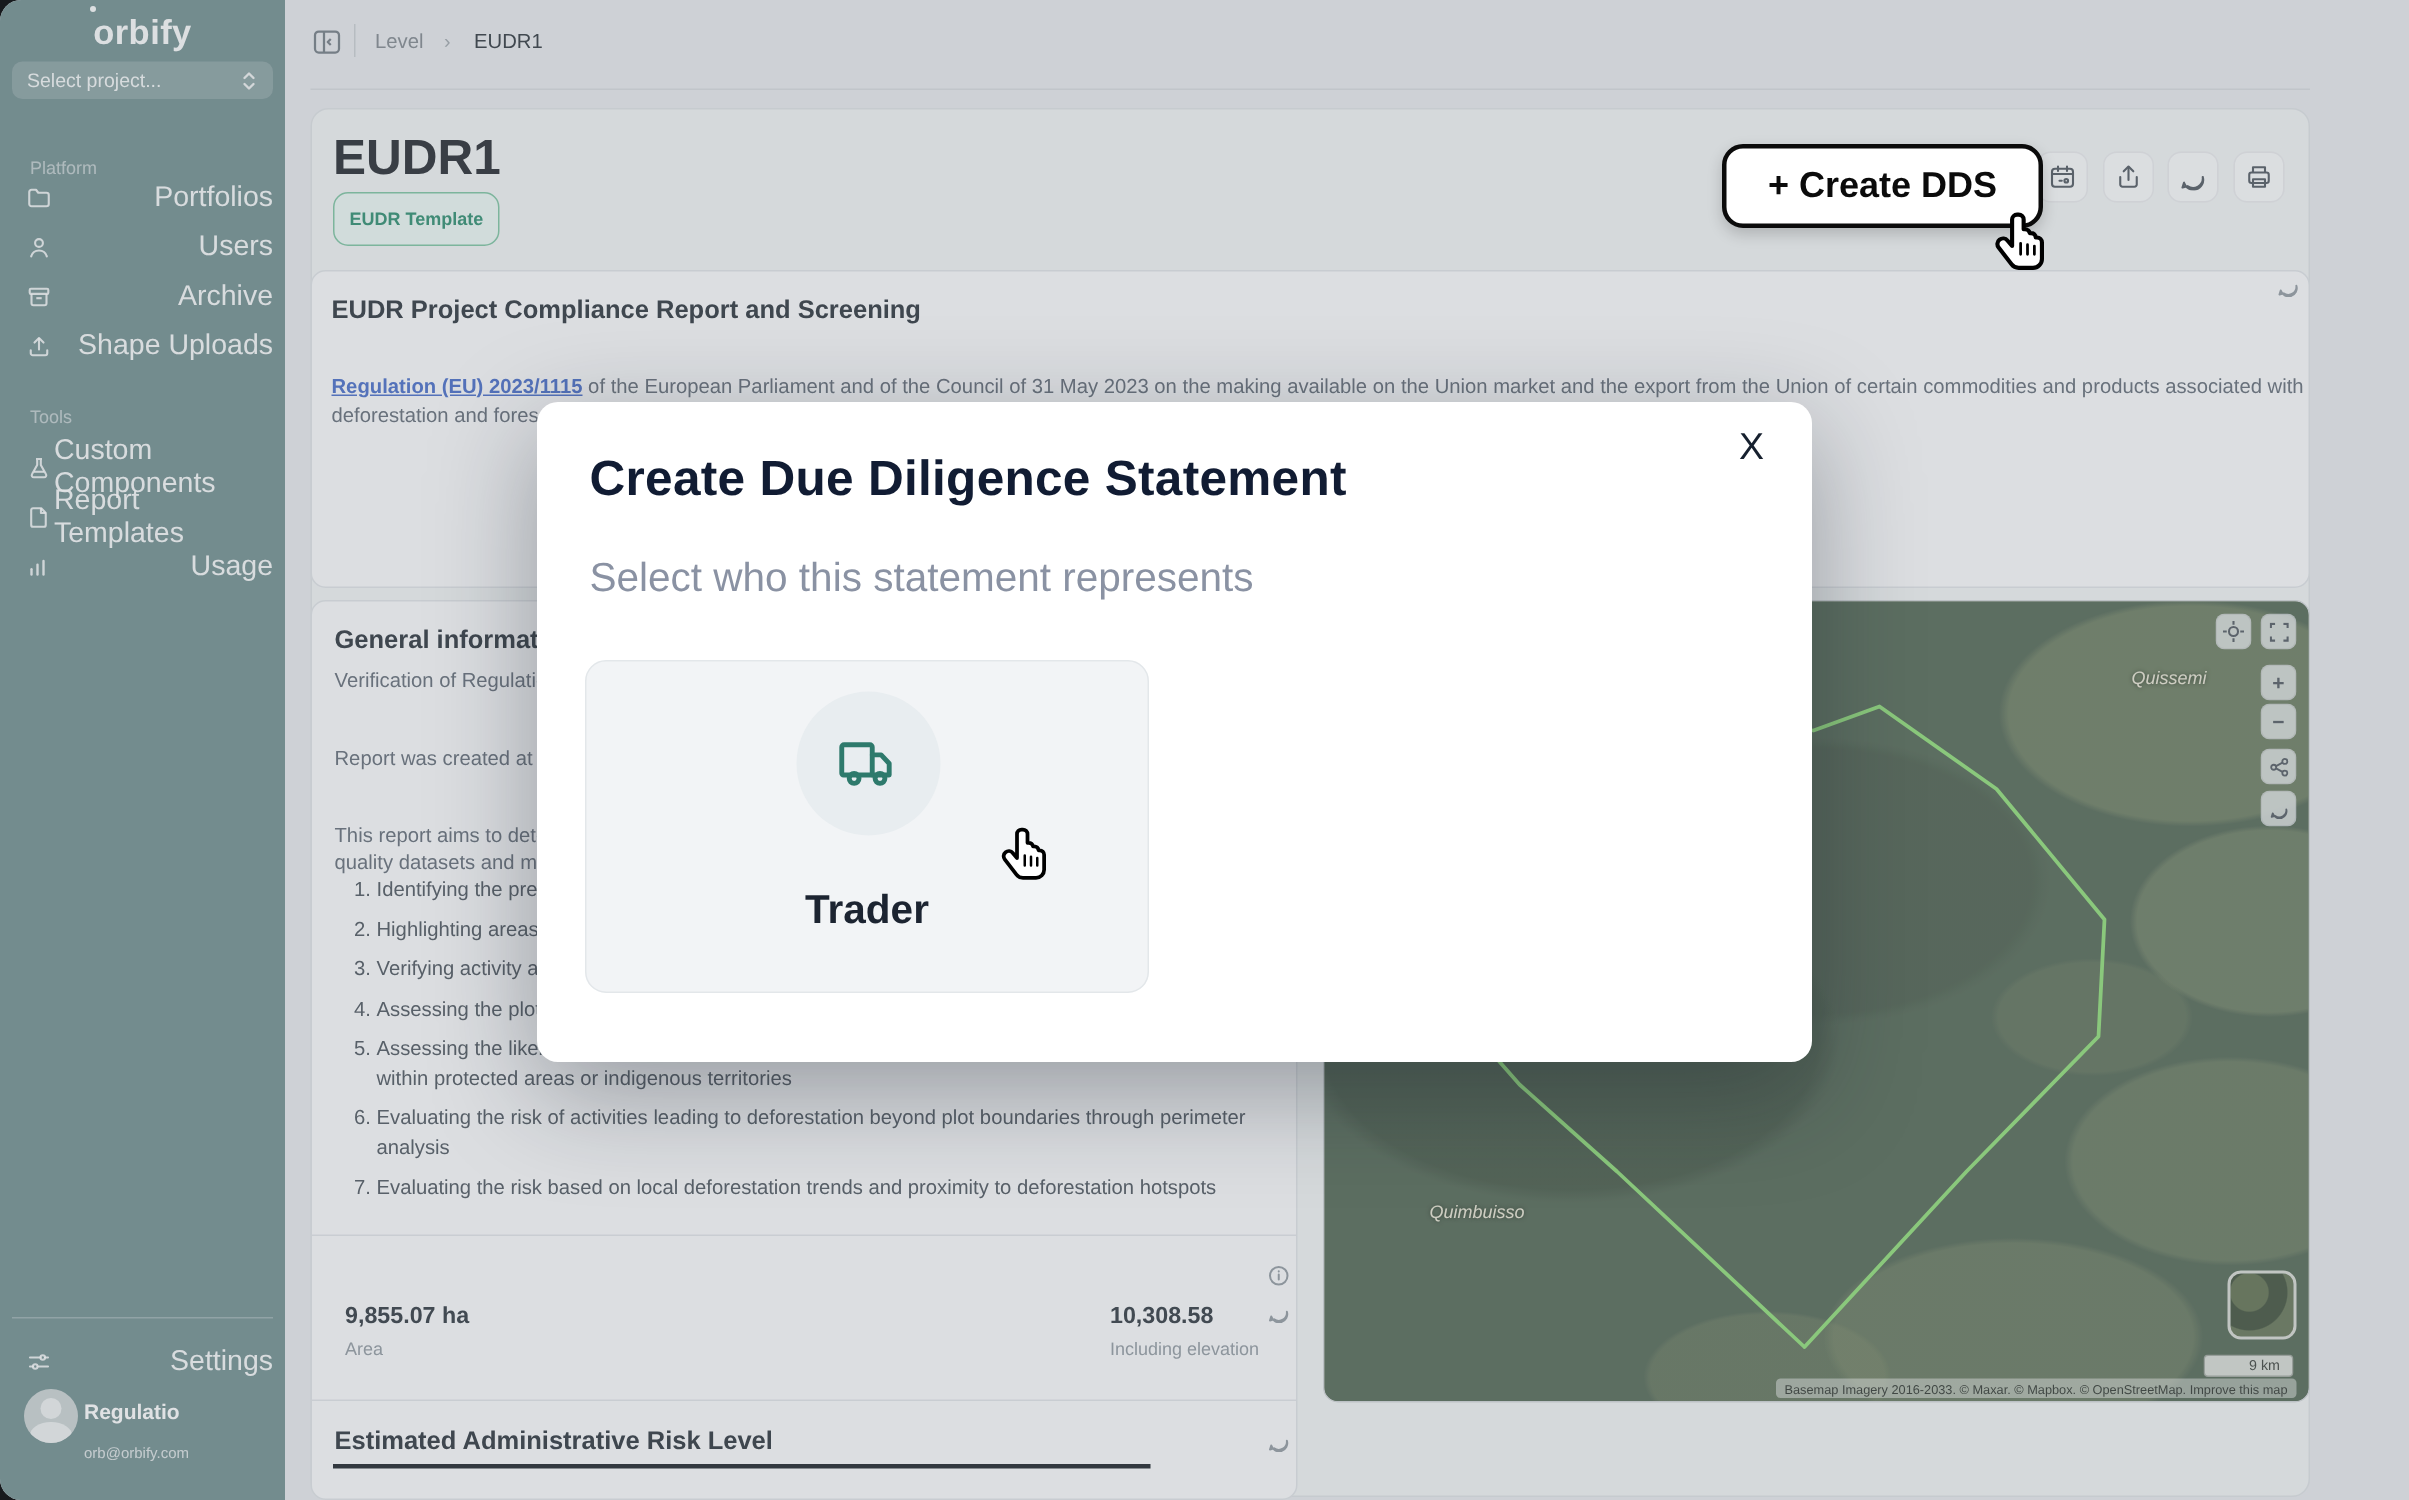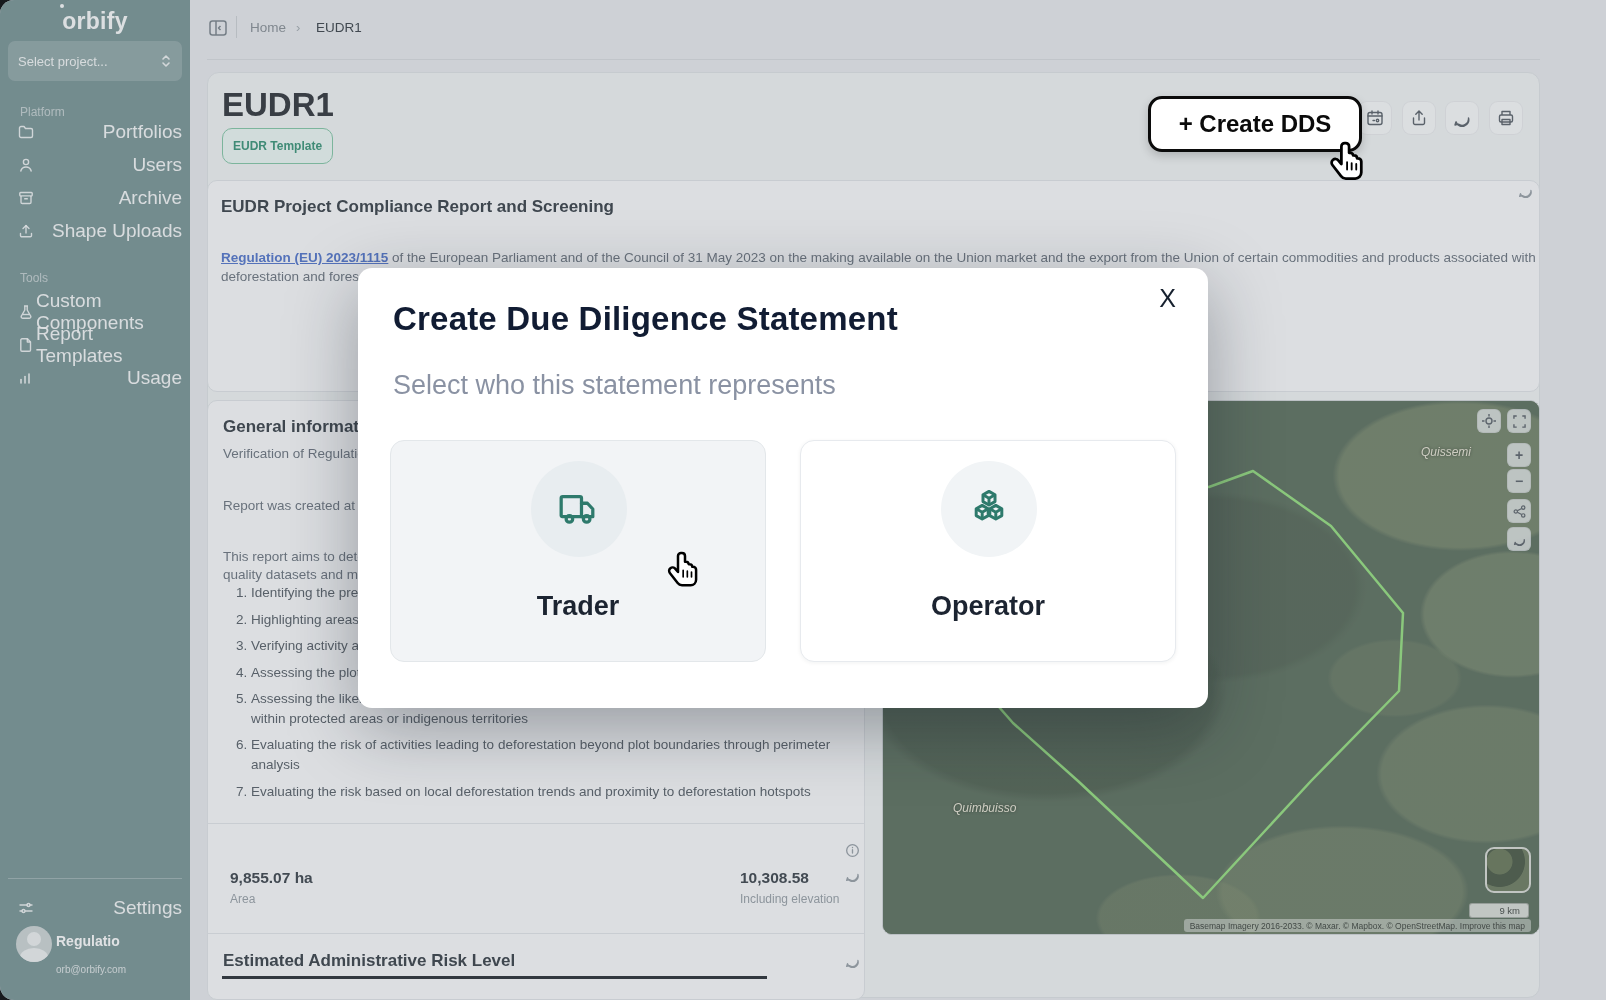--- a/index.html
+++ b/index.html
@@ -5,21 +5,21 @@
   html,body{margin:0;padding:0;background:#0a0c0d;}
   *{box-sizing:border-box;}
   .stage{position:relative;width:1606px;height:1000px;overflow:hidden;
          font-family:"Liberation Sans","DejaVu Sans",sans-serif;background:#0a0c0d;}
   .app{position:absolute;inset:0;border-radius:14px 0 0 14px;overflow:hidden;background:#e9ebee;}
 
   
   .sidebar{position:absolute;left:0;top:0;width:190px;height:1000px;background:#7b9697;color:#fff;}
   .logo{position:absolute;left:0;top:8px;width:190px;text-align:center;font-size:23px;font-weight:700;letter-spacing:.3px;color:#fbfcfc;}
   .logo-dot{position:absolute;left:60px;top:4px;width:4px;height:4px;border-radius:50%;background:#fbfcfc;}
-  .proj-select{position:absolute;left:8px;top:41px;width:174px;height:40px;border-radius:7px;
+  .proj-select{position:absolute;left:8px;top:41px;width:174px;height:25px;border-radius:7px;
      background:rgba(255,255,255,.18);display:flex;align-items:center;padding:0 10px;font-size:13px;color:#f4f7f7;}
   .proj-select .grow{flex:1;}
   .side-label{position:absolute;left:20px;font-size:12px;color:rgba(255,255,255,.55);}
   .side-item{position:absolute;left:12px;width:170px;height:26px;display:flex;align-items:center;gap:2px;
      font-size:19px;color:rgba(255,255,255,.93);padding-left:6px;border-radius:6px;justify-content:space-between;}
   .side-item svg{flex:0 0 auto;}
   .side-divider{position:absolute;left:8px;top:878px;width:174px;height:1px;background:rgba(255,255,255,.28);}
   .avatar{position:absolute;left:16px;top:926px;width:36px;height:36px;border-radius:50%;background:#cfd6d6;overflow:hidden;}
   .avatar::before{content:"";position:absolute;left:11px;top:6px;width:14px;height:14px;border-radius:50%;background:#eef1f1;}
   .avatar::after{content:"";position:absolute;left:4px;top:22px;width:28px;height:18px;border-radius:50%;background:#eef1f1;}
@@ -203,21 +203,21 @@
   </div>
 
   <div class="main">
 
     <svg style="position:absolute;left:18px;top:18px" width="20" height="20" viewBox="0 0 20 20" fill="none" stroke="#7d858d" stroke-width="1.5" stroke-linejoin="round">
           <rect x="2" y="3" width="16" height="14" rx="2.5"></rect>
           <path d="M8 3v14"></path>
           <path d="M12.5 8l-2 2 2 2"></path>
         </svg>
     <div style="position:absolute;left:46px;top:16px;width:1px;height:22px;background:#cdd1d5"></div>
-    <span class="crumb" style="left:60px">Home</span>
+    <span class="crumb" style="left:60px">Level</span>
     <span class="crumb-sep" style="left:106px">›</span>
     <span class="crumb current" style="left:126px">EUDR1</span>
 
     <div class="top-divider"></div>
     <div class="outer-card"></div>
 
     <div class="page-title">EUDR1</div>
     <div class="badge">EUDR Template</div>
 
     <div class="tool-btn" style="left:1168px">
@@ -356,32 +356,19 @@
        <svg width="46" height="46" viewBox="0 0 24 24" fill="none" stroke="#2e7a6c" stroke-width="1.7" stroke-linecap="round" stroke-linejoin="round">
          <path d="M3.5 5.5h9a.8.8 0 01.8.8V16h-10a.6.6 0 01-.6-.6V6.3a.8.8 0 01.8-.8z"></path>
          <path d="M13.3 9h3.1l2.8 3v4h-5.9"></path>
          <circle cx="7" cy="17.2" r="1.7"></circle>
             <circle cx="16" cy="17.2" r="1.7"></circle>
        </svg>
      </div>
      <div class="opt-label">Trader</div>
    </div>
 
-   <div class="opt-card opt-operator">
-     <div class="opt-circle">
-       <svg width="48" height="48" viewBox="0 0 24 24" fill="none" stroke="#2e7a6c" stroke-width="1.5" stroke-linejoin="round">
-         <path d="M12 3.2l3 1.7v3.4l-3 1.7-3-1.7V4.9z"></path>
-            <path d="M9 4.9l3 1.7 3-1.7M12 6.6V10"></path>
-         <path d="M8.6 10.2l3 1.7v3.4l-3 1.7-3-1.7v-3.4z"></path>
-            <path d="M5.6 11.9l3 1.7 3-1.7M8.6 13.6V17"></path>
-         <path d="M15.4 10.2l3 1.7v3.4l-3 1.7-3-1.7v-3.4z"></path>
-            <path d="M12.4 11.9l3 1.7 3-1.7M15.4 13.6V17"></path>
-       </svg>
-     </div>
-     <div class="opt-label">Operator</div>
-   </div>
  </div>
 
  <svg class="cursor" style="left:664px;top:550px" width="40" height="44" viewBox="0 0 24 26">
    <path d="M10.2 1.6c-1 0-1.8.8-1.8 1.8v9.6l-1.7-2c-.7-.85-1.95-1-2.85-.3-.9.7-1.05 1.95-.35 2.85l4.7 6.1c.6.8 1.55 1.3 2.6 1.3h5.2c1.8 0 3.25-1.45 3.25-3.25v-6c0-1-.8-1.8-1.8-1.8h-.45c-.05-.9-.8-1.6-1.7-1.6h-.5c-.1-.8-.85-1.4-1.7-1.4h-.5V3.4c0-1-.8-1.8-1.85-1.8z" fill="#ffffff" stroke="#000000" stroke-width="1.5" stroke-linejoin="round"></path>
    <path d="M11.5 12v4M14 12.5v3.5M16.5 13v3" stroke="#000000" stroke-width="1" stroke-linecap="round" fill="none"></path>
  </svg>
 </div>
 
 </body></html>

